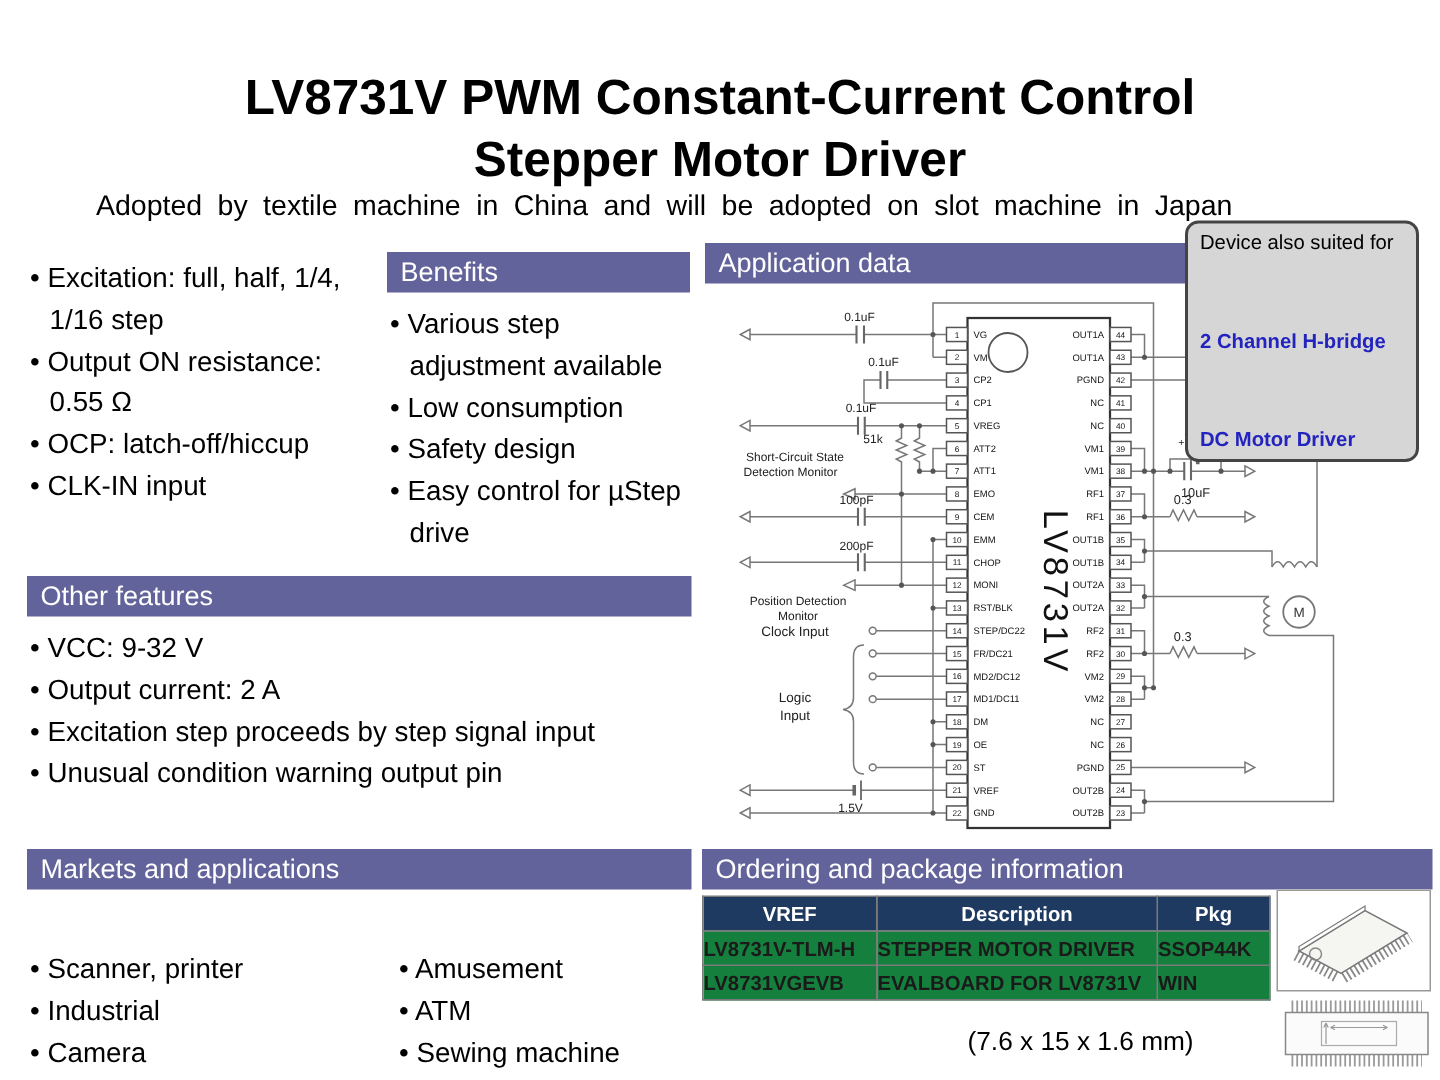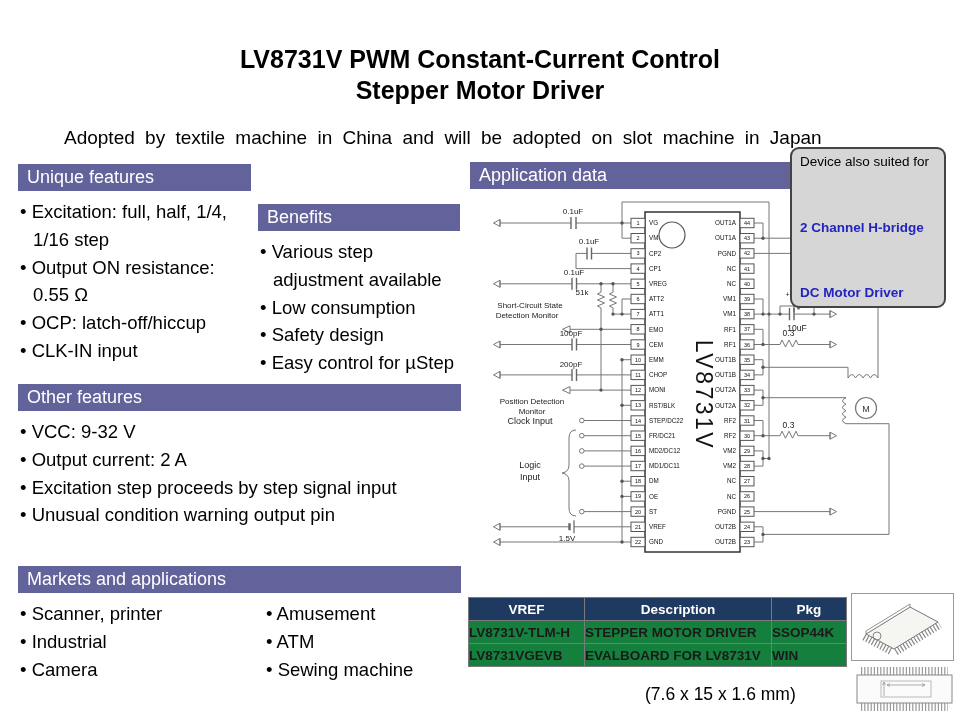--- a/index.html
+++ b/index.html
@@ -1,32 +1,32 @@
 <!DOCTYPE html>
 <html><head>
 <meta charset="utf-8">
 <style>
   html,body{margin:0;padding:0;background:#fff;}
   .slide{position:relative;width:960px;height:720px;background:#fff;overflow:hidden;
          font-family:"Liberation Sans",sans-serif;color:#000;}
   #title{position:absolute;top:44px;left:0;width:100%;text-align:center;
-         font-size:25px;font-weight:bold;line-height:1.25;}
+         font-size:33px;font-weight:bold;line-height:1.25;}
   #subtitle{position:absolute;top:127px;left:28px;font-size:19px;word-spacing:5px;margin-left:36px;}
   .panel{position:absolute;}
   .hdr{background:var(--purple,#63639B);color:#fff;font-size:18px;height:27px;
        line-height:27px;padding-left:9px;}
   ul.bullets{list-style:none;margin:7px 0 0 2px;padding:0;font-size:18.5px;line-height:1.5;}
   ul.bullets li{padding-left:13px;text-indent:-13px;}
   ul.bullets li::before{content:"• ";}
   #unique{left:18px;top:164px;width:233px;}
-  #benefits{left:258px;top:168px;width:202px;margin-top:36px;}
+  #benefits{left:258px;top:168px;width:202px;}
   #appdata-hdr{left:470px;top:162px;width:316px;}
   #other{left:18px;top:384px;width:443px;}
   #markets{left:18px;top:566px;width:443px;}
-  .cols{display:flex;}
+  .cols{display:flex;margin-top:32px;}
   .col1{width:244px;}
   .col2{flex:1;}
   #ordering-hdr{left:468px;top:566px;width:478px;}
   #device-note{position:absolute;left:790px;top:147px;width:136px;background:#D6D6D6;
        border:2px solid #444;border-radius:9px;padding:4px 8px;font-size:13.5px;
        line-height:1.3;z-index:5;}
   .note-blue{color:var(--blue,#2323BF);font-weight:bold;margin-top:48px;}
   #circuit{position:absolute;left:470px;top:190px;width:490px;height:374px;}
   table#ord-table{position:absolute;left:468px;top:597px;border-collapse:collapse;}
   #ord-table th,#ord-table td{border:1px solid #7a7a7a;font-size:13.5px;font-weight:bold;
@@ -48,21 +48,20 @@
 <div class="slide" style="--purple: #63639B; --navy: #1F3A60; --blue: #2323BF;">
 
   <div id="title">
     <div>LV8731V PWM Constant-Current Control</div>
     <div>Stepper Motor Driver</div>
   </div>
 
   <div id="subtitle">Adopted by textile machine in China and will be adopted on slot machine in Japan</div>
 
   <div class="panel" id="unique">
-    <div class="hdr">Unique features</div>
     <ul class="bullets">
       <li>Excitation: full, half, 1/4, 1/16 step</li>
       <li>Output ON resistance: 0.55 Ω</li>
       <li>OCP: latch-off/hiccup</li>
       <li>CLK-IN input</li>
     </ul>
   </div>
 
   <div class="panel" id="benefits">
     <div class="hdr">Benefits</div>
@@ -377,20 +376,21 @@
         <li>Camera</li>
       </ul>
       <ul class="bullets col2">
         <li>Amusement</li>
         <li>ATM</li>
         <li>Sewing machine</li>
       </ul>
     </div>
   </div>
 
+  <div class="panel hdr" id="ordering-hdr">Ordering and package information</div>
 
   <table id="ord-table">
     <tbody>
         <tr>
       <th class="c-onpn">VREF</th>
       <th class="c-desc">Description</th>
       <th class="c-pkg">Pkg</th>
     </tr>
     <tr>
       <td class="c-onpn">LV8731V-TLM-H</td>

